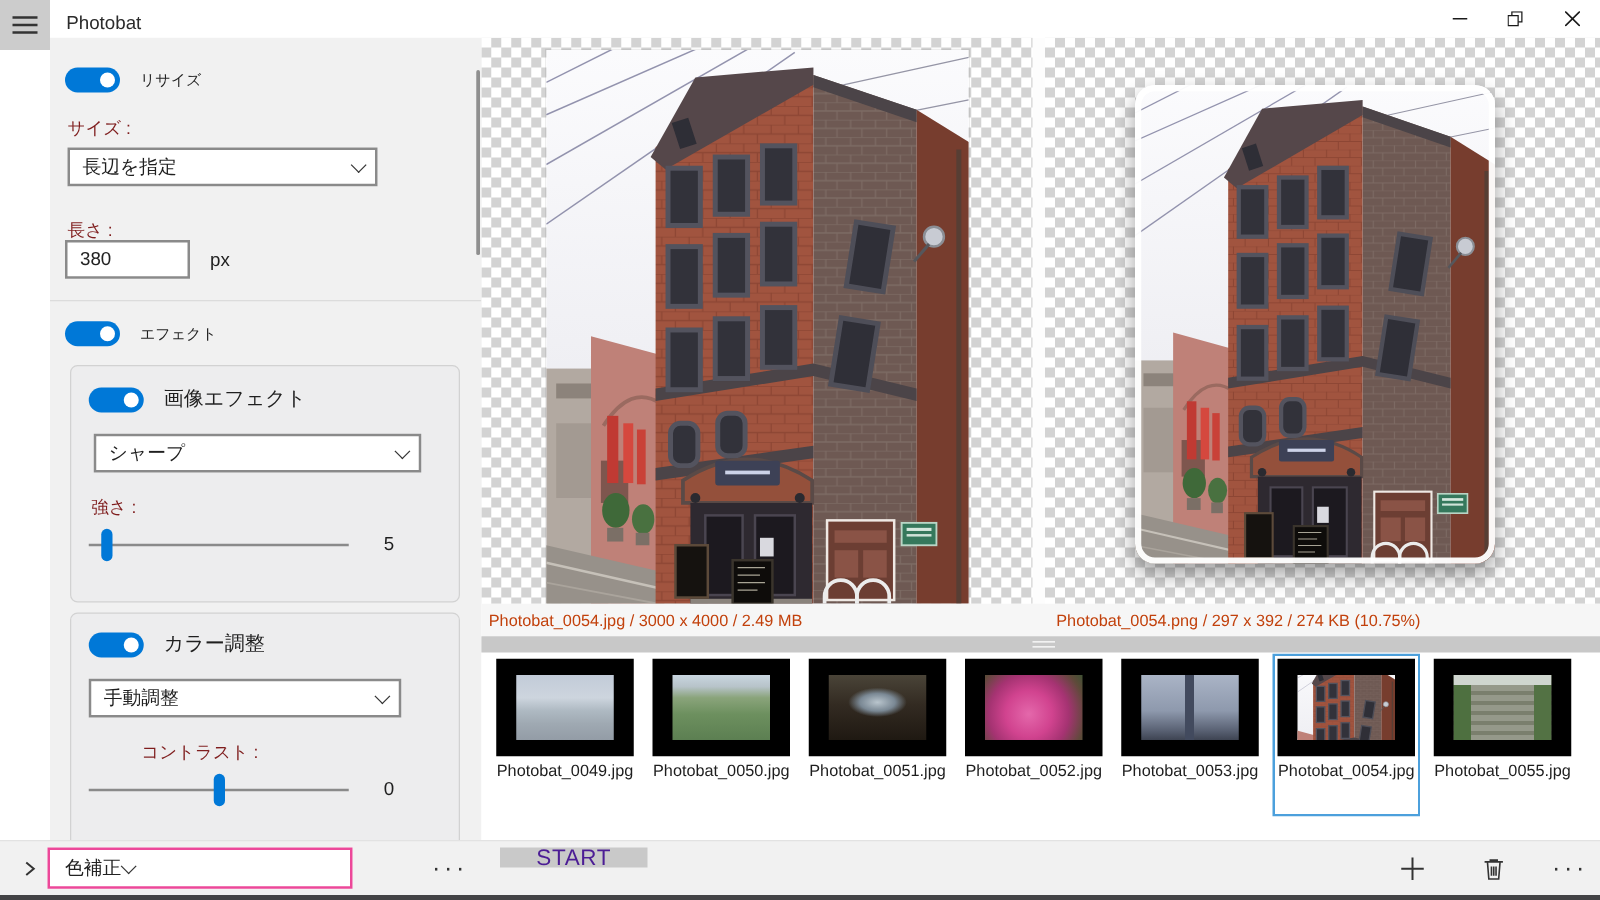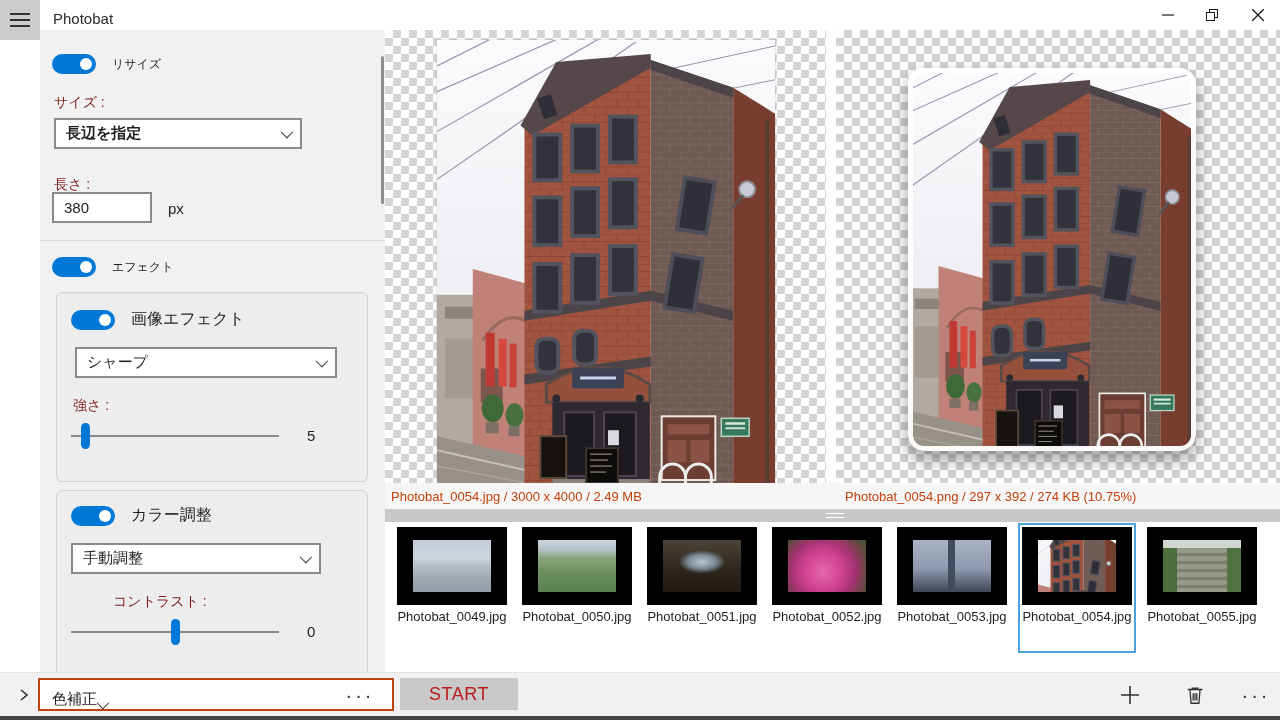--- a/index.html
+++ b/index.html
@@ -70,24 +70,24 @@
   .t49 { background:linear-gradient(180deg,#c2cbd8 0%,#cdd5de 35%,#aeb9c2 55%,#9fa9b2 75%,#939ca6 100%); }
   .t50 { background:linear-gradient(180deg,#c9d6e0 0%,#b7c3c9 18%,#8aa47b 35%,#6d905f 60%,#5c7f52 100%); }
   .t51 { background-image:radial-gradient(ellipse 40% 30% at 50% 42%,#b9c5cd 0%,#7a8894 45%,rgba(0,0,0,0) 75%),linear-gradient(180deg,#4a4438 0%,#332b22 45%,#1f1912 100%); }
   .t52 { background:radial-gradient(circle at 45% 60%,#e468ab 0%,#d1438f 35%,#a53372 60%,#5f4a3a 85%,#3f5233 100%); }
   .t53 { background-image:linear-gradient(90deg,rgba(0,0,0,0) 0 45%,#424a5e 45% 54%,rgba(0,0,0,0) 54%),linear-gradient(180deg,#aab4c6 0%,#8e99ad 55%,#5a6274 85%,#3e4452 100%); }
   .t55 { background-image:linear-gradient(180deg,#cfd6cf 0 16%,rgba(0,0,0,0) 16%),linear-gradient(90deg,#4e7040 0 18%,rgba(0,0,0,0) 18% 82%,#537244 82%),repeating-linear-gradient(180deg,#95998a 0 5px,#7a7f6d 5px 8px); }
 
   
   .bottombar { position:absolute; left:0; top:672px; width:1280px; height:44px; background:#f1f1f1; border-top:1px solid #e2e2e2; z-index:10; }
   .expand-chevron { position:absolute; left:14px; top:12px; width:20px; height:20px; display:flex; align-items:center; justify-content:center; cursor:pointer; }
-  .preset-combo { position:absolute; left:38px; top:5px; width:356px; height:33px; background:#fff; border:2px solid #c2410c; display:flex; align-items:flex-end; padding:0 12px; font-size:15px; cursor:pointer; }
+  .preset-combo { position:absolute; left:38px; top:5px; width:244px; height:33px; background:#fff; border:2px solid #ec4899; display:flex; align-items:center; padding:0 12px; font-size:15px; cursor:pointer; }
   .more-dots { position:absolute; top:0px; height:44px; display:flex; align-items:center; justify-content:center; font-size:20px; letter-spacing:3px; color:#333; cursor:pointer; width:36px; }
   .md-left { left:342px; }
-  .start-btn { position:absolute; left:400px; top:5px; width:118px; height:32px; background:#c9c9c9; border:none; font-family:inherit; font-size:18px; color:#b91c1c; cursor:pointer; display:flex; align-items:center; justify-content:center; letter-spacing:.5px; }
+  .start-btn { position:absolute; left:400px; top:5px; width:118px; height:16px; background:#c9c9c9; border:none; font-family:inherit; font-size:18px; color:#4c1d95; cursor:pointer; display:flex; align-items:center; justify-content:center; letter-spacing:.5px; }
   .icon-btn { position:absolute; top:6px; width:36px; height:32px; display:flex; align-items:center; justify-content:center; cursor:pointer; }
   .bottom-strip { position:absolute; left:0; top:716px; width:1280px; height:4px; background:#434346; z-index:11; }
 </style>
 </head>
 <body>
 
 <svg width="0" height="0" style="position:absolute">
   <defs>
     <linearGradient id="skyG" x1="0" y1="0" x2="0" y2="1">
       <stop offset="0" stop-color="#fbfbfd"></stop>
@@ -211,21 +211,21 @@
     <span></span>
 </div>
 <div class="left-rail"></div>
 
 <div class="settings">
   <div class="toggle-row" style="left:12px; top:24px;">
     <div class="toggle"></div>
     <div class="t-label">リサイズ</div>
   </div>
   <div class="field-label" style="left:14px; top:64px;">サイズ :</div>
-  <div class="dropdown" style="left:14px; top:88px; width:248px;font-weight:bold;">
+  <div class="dropdown" style="left:14px; top:88px; width:248px;">
     <span class="dd-text">長辺を指定</span>
     <span class="chev"></span>
   </div>
   <div class="field-label" style="left:14px; top:146px;">長さ :</div>
   <div class="num-input" style="left:12px; top:162px;">
     <span>380</span>
   </div>
   <div class="unit" style="left:128px; top:170px;">px</div>
   <div class="divider-h" style="top:210px;"></div>
 

